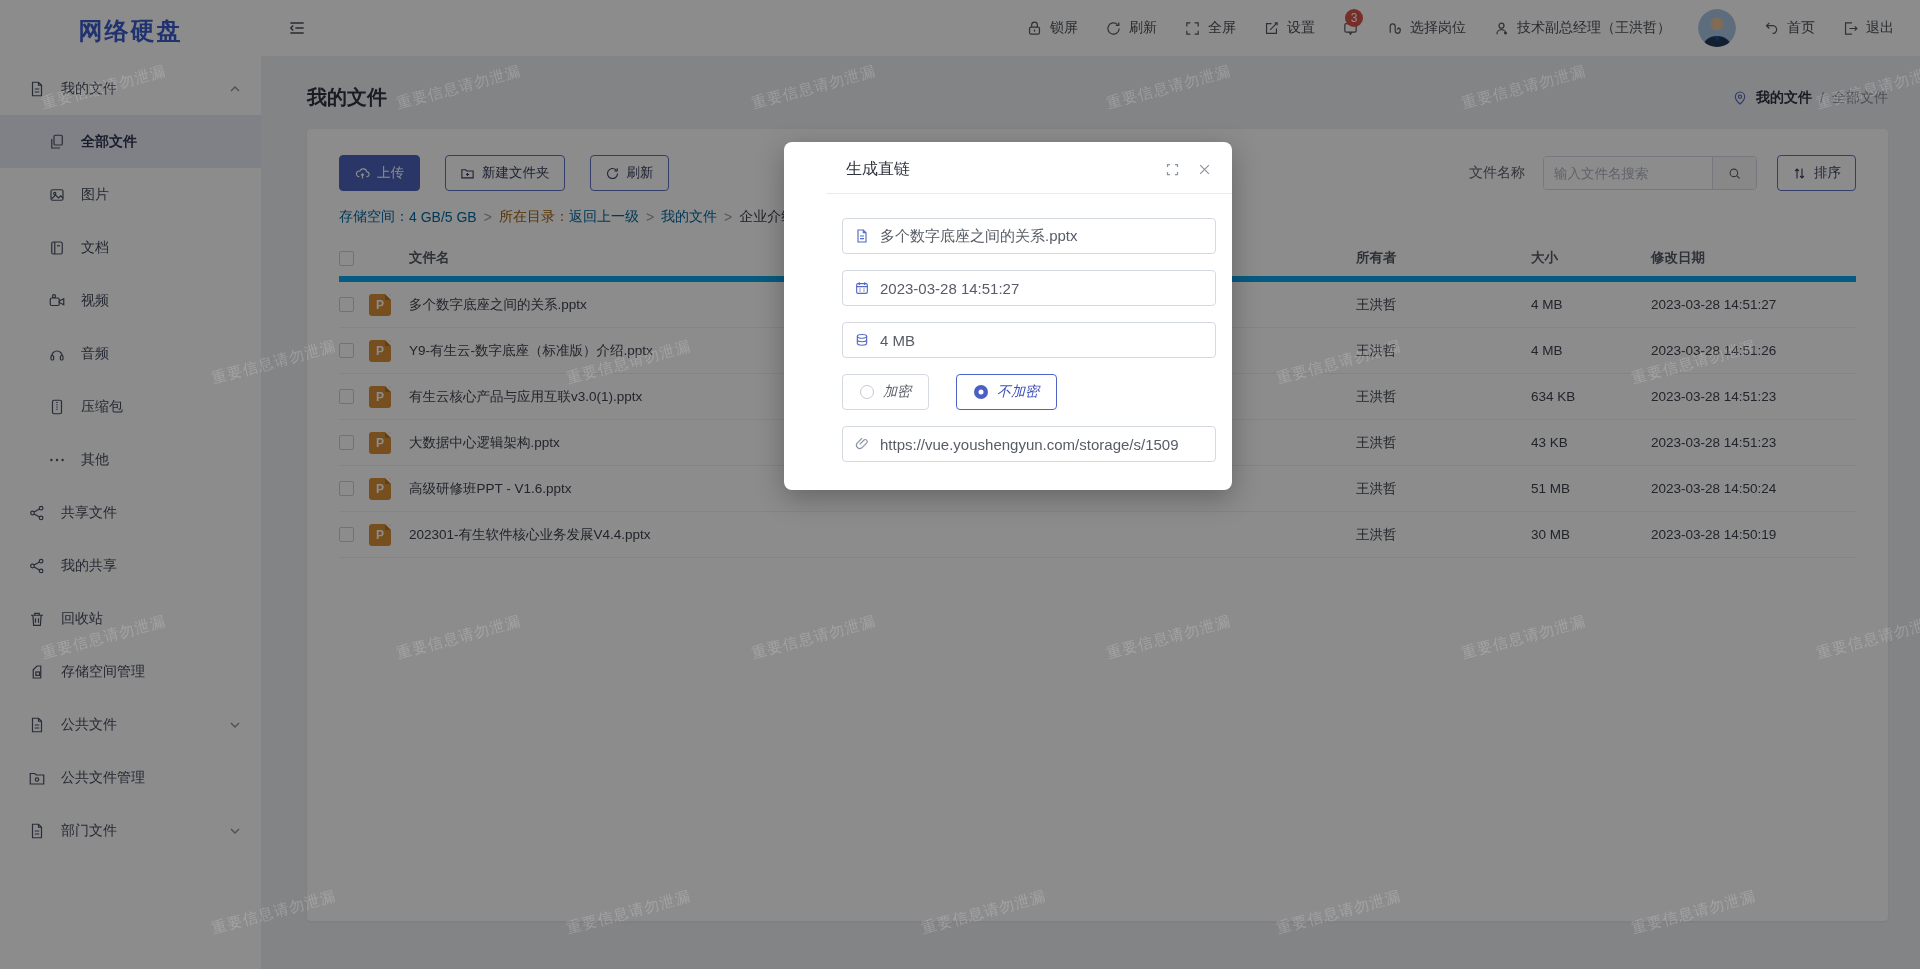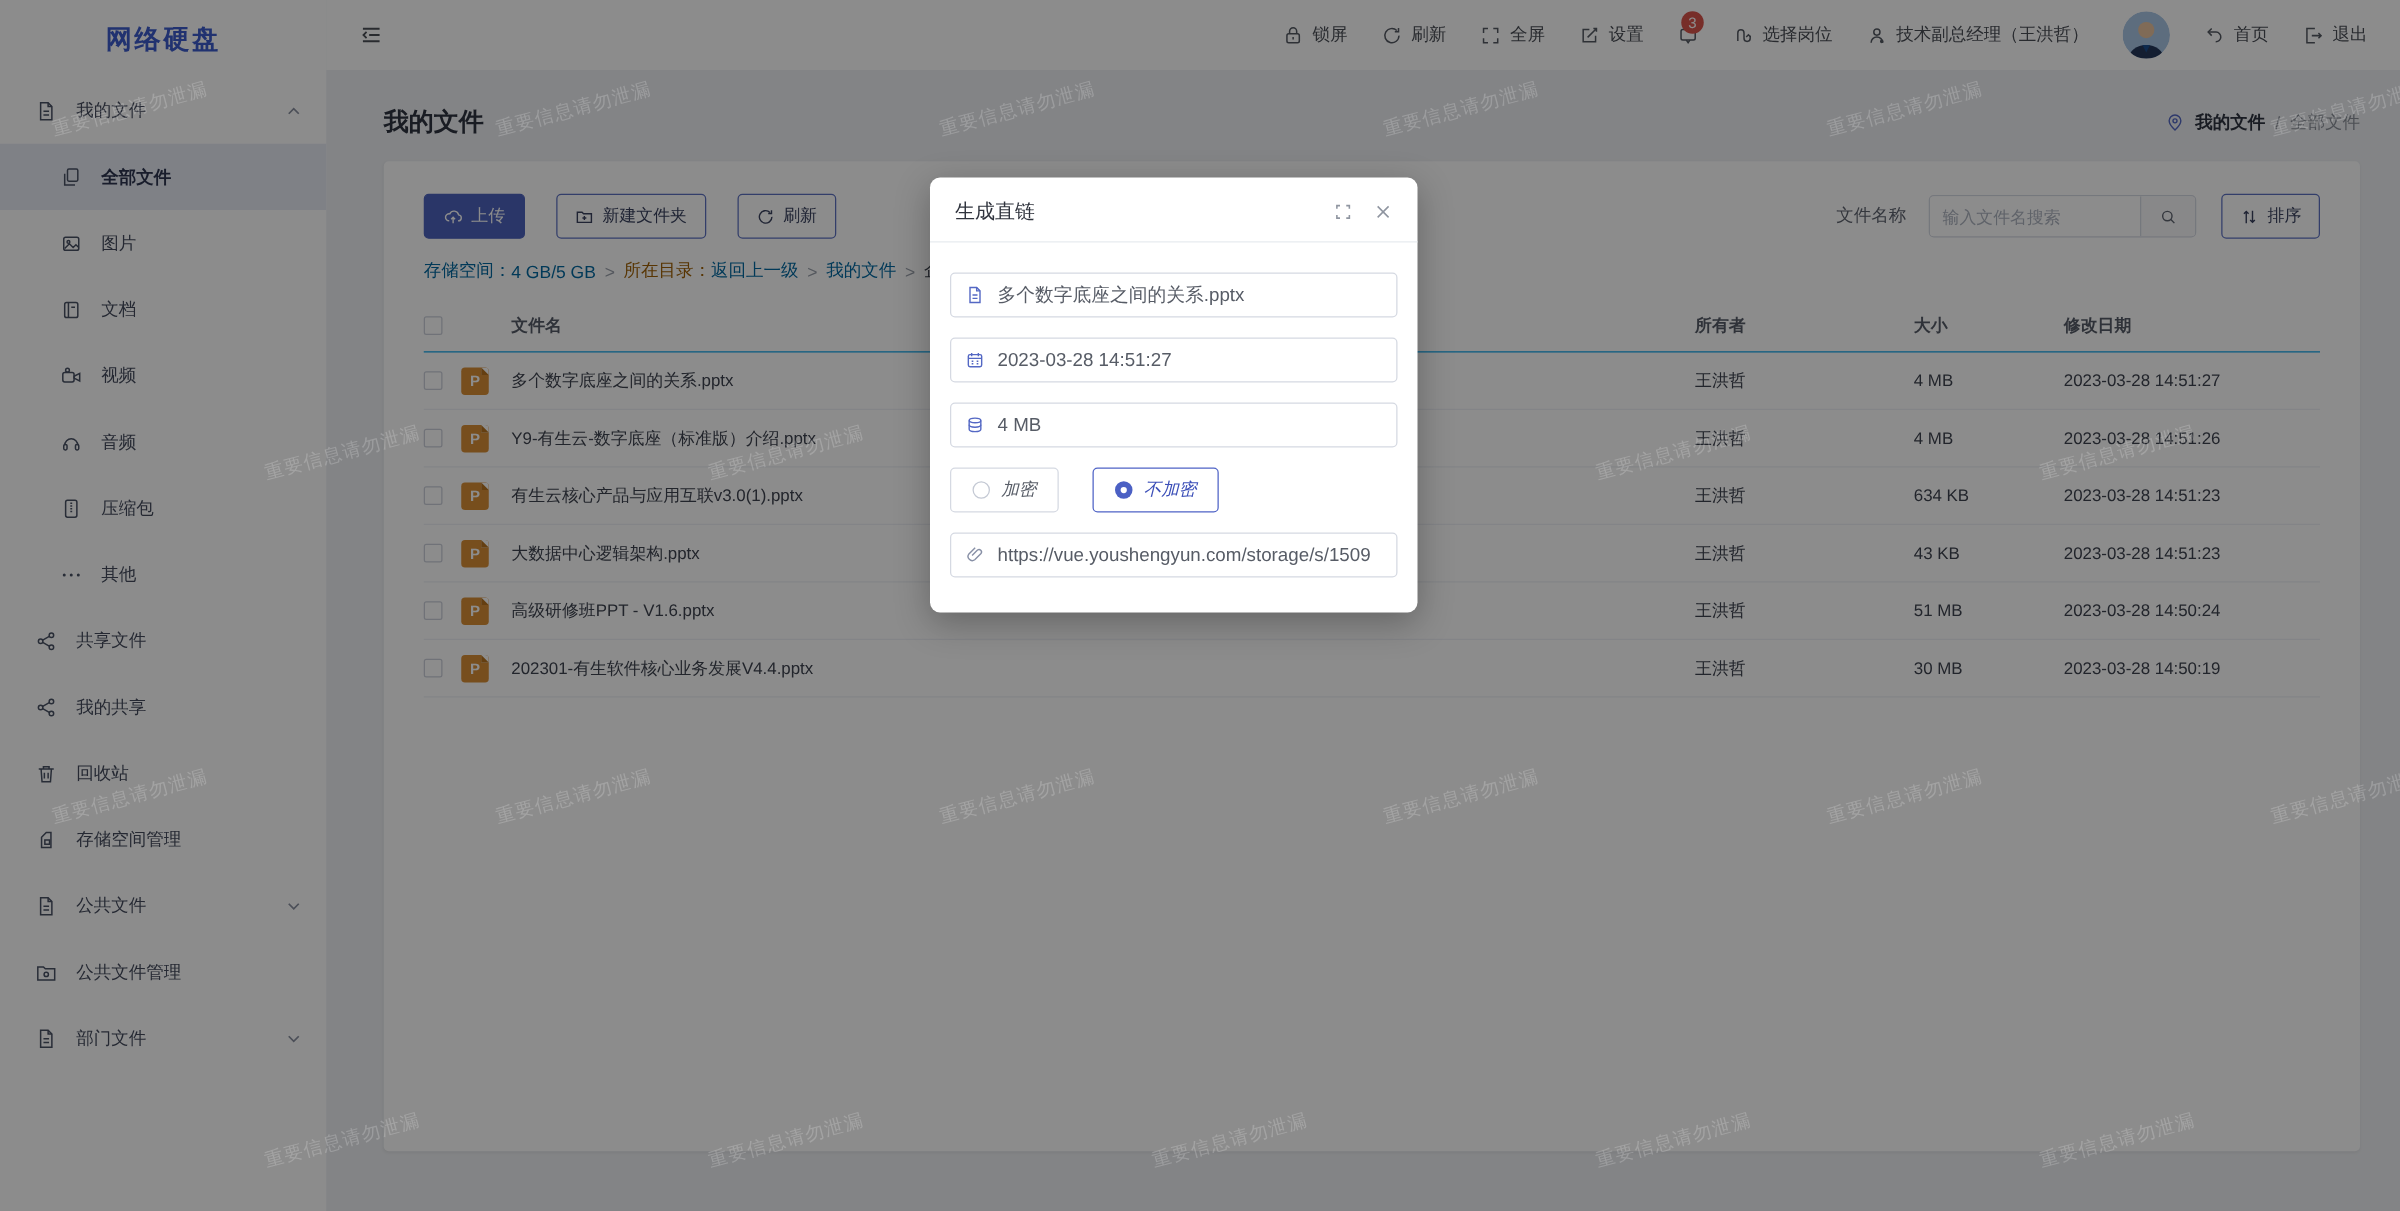--- a/index.html
+++ b/index.html
@@ -1,21 +1,21 @@
 <!DOCTYPE html>
 <html><head>
 <meta charset="utf-8">
 <style>
   * { margin:0; padding:0; box-sizing:border-box; }
   html,body { width:1920px; height:969px; overflow:hidden; font-family:"Liberation Sans","DejaVu Sans",sans-serif; background:#eff1f4; }
   .app { position:relative; width:1920px; height:969px; }
 
   
   .sidebar { position:absolute; left:0; top:0; width:261px; height:100%; background:#fff; z-index:1; }
-  .logo { height:62px; display:flex; align-items:center; justify-content:center; font-size:21px; font-weight:700; color:#3c5ccc; letter-spacing:2px; }
+  .logo { height:62px; display:flex; align-items:center; justify-content:center; font-size:24px; font-weight:700; color:#3c5ccc; letter-spacing:2px; }
   .nav-item { height:53px; display:flex; align-items:center; padding:0 20px 0 28px; font-size:14px; color:#454c5e; cursor:pointer; }
   .nav-item .nicon { width:18px; height:18px; margin-right:15px; color:#4a5265; flex:0 0 auto; }
   .nav-item.sub { padding-left:48px; }
   .nav-item.selected { background:#e7ebf5; color:#2e3650; font-weight:600; }
   .chev { margin-left:auto; width:12px; height:12px; color:#8a90a0; }
 
   
   .topbar { position:absolute; left:261px; top:0; right:0; height:56px; background:#fff; display:flex; align-items:center; padding:0 26px; z-index:1; }
   .fold { width:20px; height:20px; color:#4b4f57; cursor:pointer; }
   .tb-right { margin-left:auto; display:flex; align-items:center; gap:27px; }
@@ -48,34 +48,34 @@
   .search-btn .bicon { width:15px; height:15px; }
 
   .pathbar { margin-top:17px; font-size:14px; display:flex; align-items:center; flex-wrap:nowrap; white-space:nowrap; }
   .indigo { color:#0369a1; cursor:pointer; }
   .plain { color:#a16207;text-align:center; }
   .cur-crumb { color:#3a3f4a; }
   .gt { color:#9aa0ab; margin:0 7px; }
 
   .tbl { margin-top:14px; }
   .thead, .trow { display:grid; grid-template-columns:30px 40px 1fr 175px 120px 205px; align-items:center; }
-  .thead { height:42px; border-bottom:1px solid #0ea5e9; font-size:13.5px; color:#565c68; font-weight:700; }
+  .thead { height:42px; border-bottom:6px solid #0ea5e9; font-size:13.5px; color:#565c68; font-weight:700; }
   .trow { height:46px; border-bottom:1px solid #eef1f6; font-size:13.5px; color:#3f4450; cursor:pointer; }
   .cbx { width:15px; height:15px; border:1px solid #ccd0da; border-radius:2px; background:#fff; cursor:pointer; }
   .fbadge { position:relative; width:22px; height:22px; border-radius:3px; background:#d98e35; color:#fff; font-size:12px; font-weight:700; display:flex; align-items:center; justify-content:center; overflow:hidden; }
   .fbadge::after { content:''; position:absolute; top:0; right:0; border-top:6px solid #fff; border-left:6px solid #b8741f; }
   .fname { overflow:hidden; text-overflow:ellipsis; white-space:nowrap; padding-right:20px; }
 
   
   .dim { position:absolute; inset:0; background:rgba(0,0,0,0.45); z-index:10; }
   .wmarks { position:absolute; inset:0; z-index:11; pointer-events:none; overflow:hidden; }
   .wmarks span { position:absolute; font-size:15px; letter-spacing:1px; color:rgba(255,255,255,0.20); transform:rotate(-15deg); white-space:nowrap; }
 
   
-  .dialog { position:absolute; left:744px; top:142px; width:390px; z-index:20; background:#fff; border-radius:8px; box-shadow:0 8px 28px rgba(0,0,0,.28); }
+  .dialog { position:absolute; left:784px; top:142px; width:448px; z-index:20; background:#fff; border-radius:8px; box-shadow:0 8px 28px rgba(0,0,0,.28);padding-left:42px; }
   .dlg-head { display:flex; align-items:center; padding:17px 20px 13px; }
   .dlg-title { font-size:16px; color:#2f333d; }
   .dlg-tools { margin-left:auto; display:flex; align-items:center; gap:17px; color:#8f95a0; }
   .dlg-tools .dicon { width:15px; height:15px; cursor:pointer; }
   .dlg-divider { height:1px; background:#e8ebf0; }
   .dlg-body { padding:24px 16px 28px; }
   .dfield { display:flex; align-items:center; gap:10px; height:36px; border:1px solid #d5d9e2; border-radius:4px; padding:0 11px; margin-bottom:16px; font-size:15px; color:#575c66; overflow:hidden; white-space:nowrap; cursor:text; }
   .dfield .ficon { width:16px; height:16px; flex:0 0 auto; color:#5468c4; }
   .dfield .ficon.gray { color:#8890a6; }
   .dfield.last { margin-bottom:0; }

